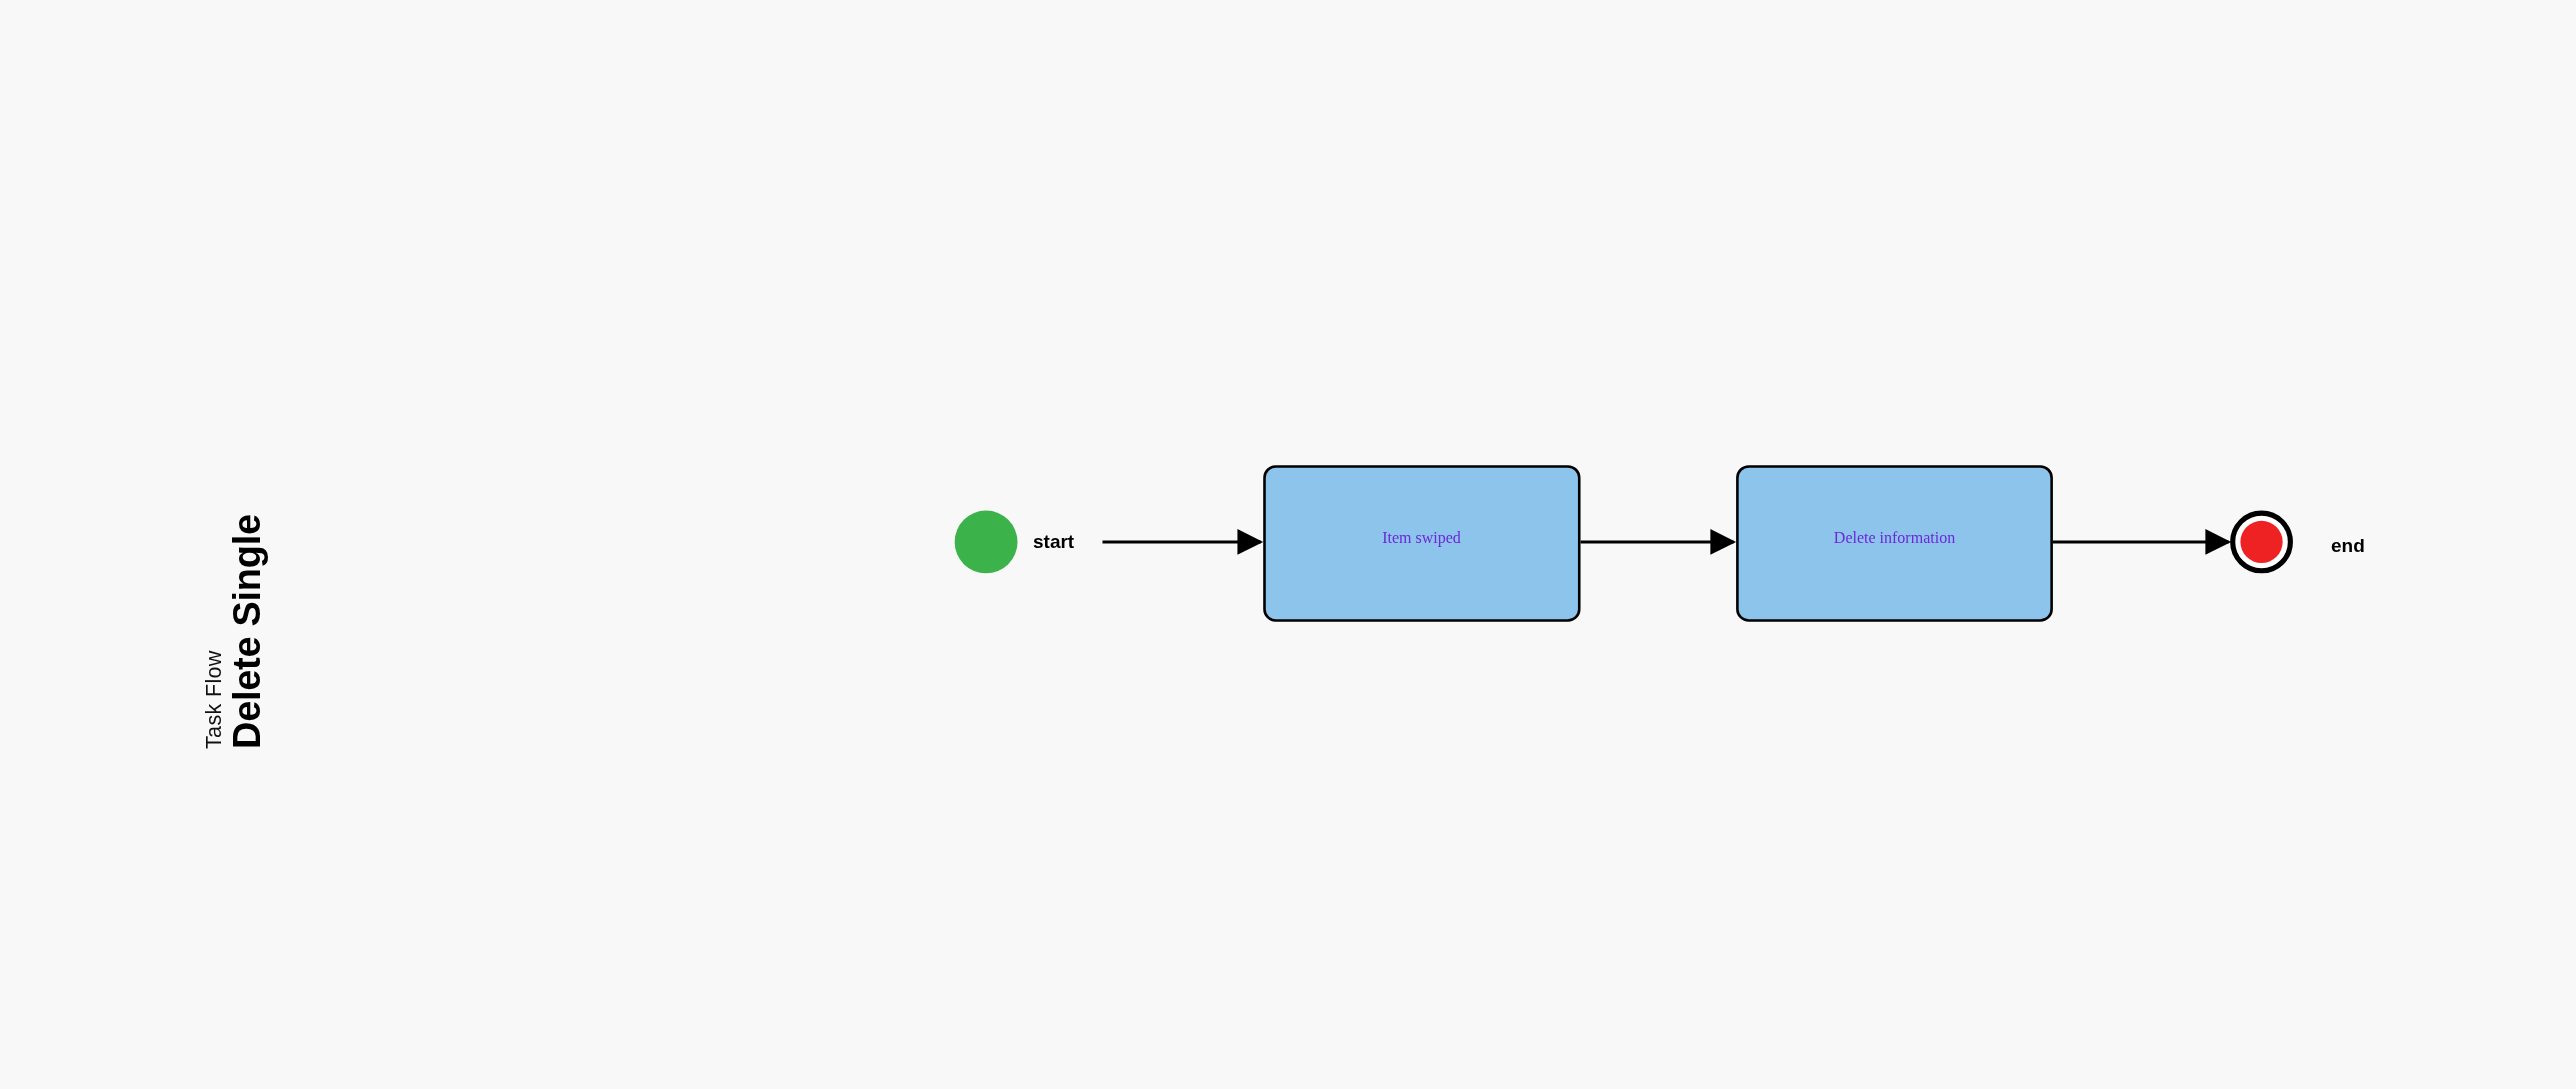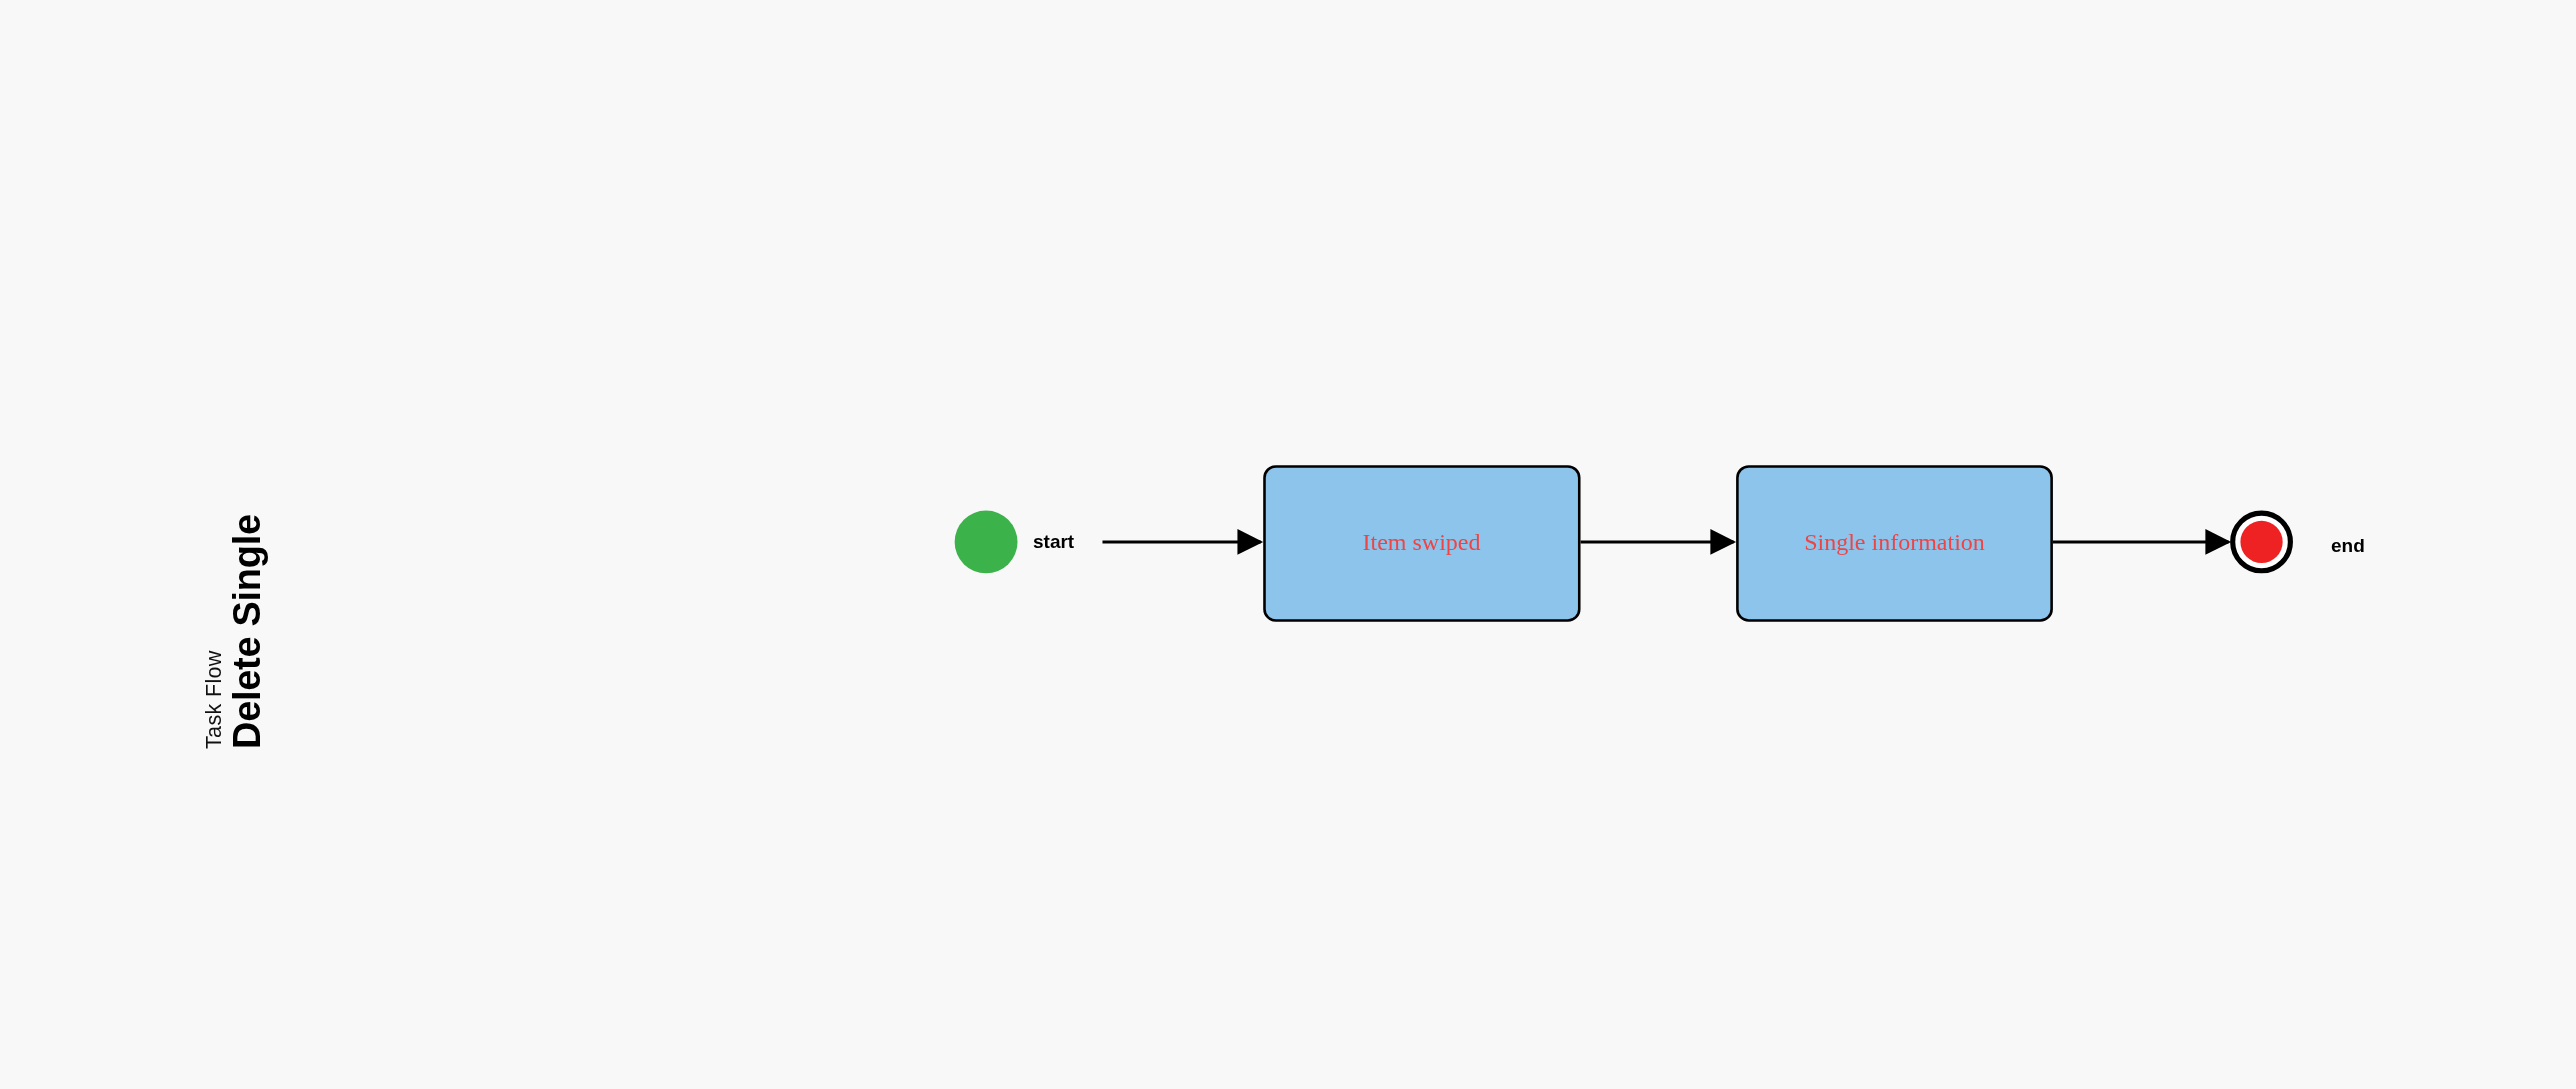--- a/index.html
+++ b/index.html
@@ -79,23 +79,23 @@
     color: #000000;
     white-space: nowrap;
     line-height: 1;
   }
   .node-label-start { left: 1033px; top: 532px; }
   .node-label-end   { left: 2331px; top: 536px; }
 
   .task-label {
     position: absolute;
     font-family: "Liberation Serif", serif;
-    font-size: 24px;
+    font-size: 16px;
     font-weight: 400;
-    color: #ef4444;
+    color: #6d28d9;
     white-space: nowrap;
     text-align: center;
     line-height: 1;
   }
 </style>
 </head>
 <body>
 
 <div id="canvas">
 
@@ -137,18 +137,18 @@
     <g>
       <circle cx="4390" cy="1052" r="56" fill="#FFFFFF" stroke="#000000" stroke-width="10"></circle>
       <circle cx="4390" cy="1052" r="41" fill="#EE2222"></circle>
     </g>
   </svg>
 
   <div class="node-label-start">start</div>
 
   <div class="task-label" style="left:1263px; top:530px; width:317px;">Item swiped</div>
 
-  <div class="task-label" style="left:1736px; top:530px; width:317px;">Single information</div>
+  <div class="task-label" style="left:1736px; top:530px; width:317px;">Delete information</div>
 
   <div class="node-label-end">end</div>
 
 </div>
 
 
 </body></html>

